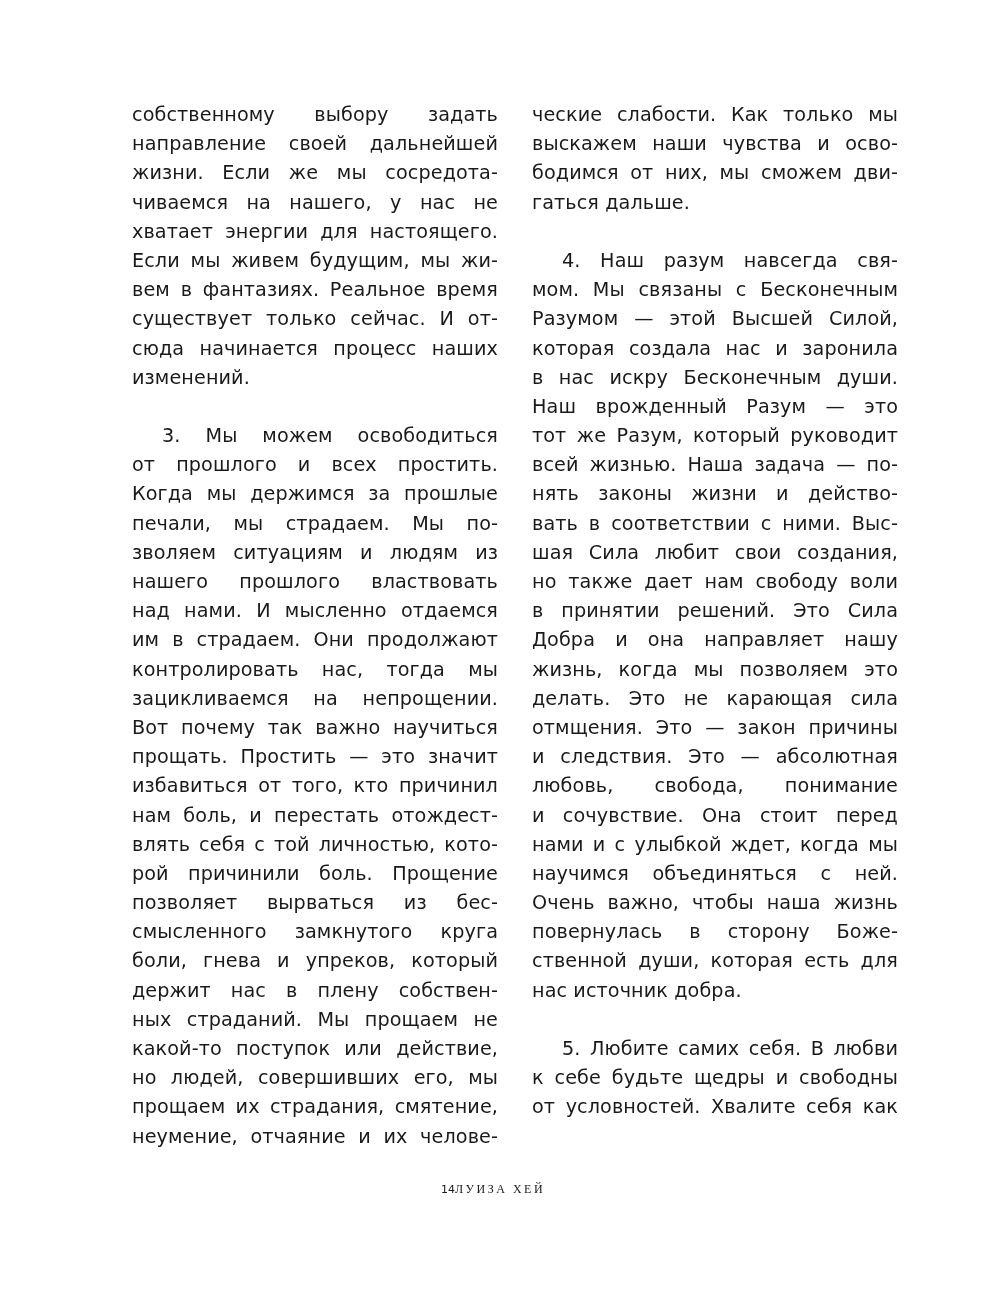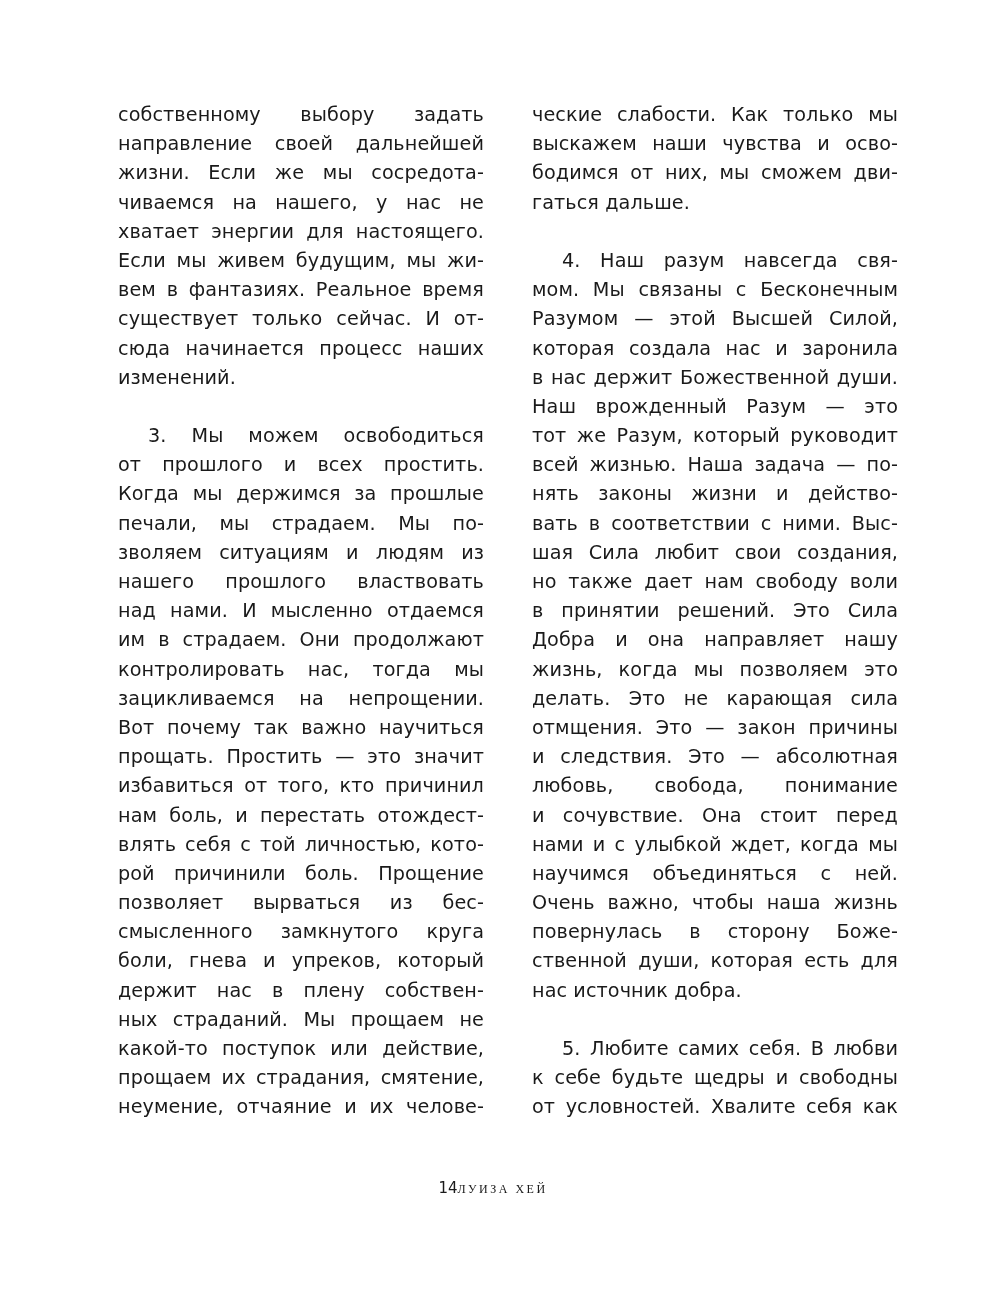--- a/index.html
+++ b/index.html
@@ -4,35 +4,35 @@
 <style>
   html, body { margin: 0; padding: 0; background: #ffffff; }
   body { width: 986px; height: 1299px; position: relative; overflow: hidden; }
   .page { position: absolute; left: 0; top: 0; width: 986px; height: 1299px; background: #fff; }
   .col {
     position: absolute; top: 100px; width: 366px;
     font-family: "DejaVu Sans", sans-serif;
     font-size: 19.2px; line-height: 29.2px; color: #1a1a1a;
     letter-spacing: 0.1px;
   }
-  .col-left { left: 118px; }
+  .col-left { left: 132px; }
   .col-right { left: 532px; }
   .line {
     display: block; height: 29.2px; white-space: nowrap;
     text-align: justify; text-align-last: justify;
   }
   .line.last { text-align-last: left; }
   .line.indent { padding-left: 30px; }
   .gap { display: block; height: 29.2px; }
   .it { }
   .footer {
     position: absolute; top: 1178px; left: 0; width: 986px; text-align: center;
     font-family: "DejaVu Sans", sans-serif; color: #1a1a1a;
   }
-  .pg { font-size: 15px; }
+  .pg { font-size: 11px; }
   .author { font-size: 12px; letter-spacing: 2.5px; font-family: Liberation Serif, serif; }
 </style>
 </head>
 <body>
 
 <div class="page">
 
   <div class="col col-left">
     <div>
       <span class="line">собственному выбору задать</span>
@@ -63,39 +63,40 @@
       <span class="line">избавиться от того, кто причинил</span>
       <span class="line">нам боль, и перестать отождест-</span>
       <span class="line">влять себя с той личностью, кото-</span>
       <span class="line">рой причинили боль. Прощение</span>
       <span class="line">позволяет вырваться из бес-</span>
       <span class="line">смысленного замкнутого круга</span>
       <span class="line">боли, гнева и упреков, который</span>
       <span class="line">держит нас в плену собствен-</span>
       <span class="line">ных страданий. Мы прощаем не</span>
       <span class="line">какой-то поступок или действие,</span>
+      <span class="line">но людей, совершивших его, мы</span>
       <span class="line">прощаем их страдания, смятение,</span>
       <span class="line">неумение, отчаяние и их челове-</span>
     </div>
   </div>
 
   <div class="col col-right">
     <div>
       <span class="line">ческие слабости. Как только мы</span>
       <span class="line">выскажем наши чувства и осво-</span>
       <span class="line">бодимся от них, мы сможем дви-</span>
       <span class="line last">гаться дальше.</span>
     </div>
     <span class="gap"></span>
     <div>
       <span class="line indent"><span>4.</span> <span class="it">Наш разум навсегда свя-</span></span>
       <span class="line"><span class="it">мом.</span><span> Мы связаны с Бесконечным</span></span>
       <span class="line">Разумом — этой Высшей Силой,</span>
       <span class="line">которая создала нас и заронила</span>
-      <span class="line">в нас держит Божественной души.</span>
+      <span class="line">в нас искру Бесконечным души.</span>
       <span class="line">Наш врожденный Разум — это</span>
       <span class="line">тот же Разум, который руководит</span>
       <span class="line">всей жизнью. Наша задача — по-</span>
       <span class="line">нять законы жизни и действо-</span>
       <span class="line">вать в соответствии с ними. Выс-</span>
       <span class="line">шая Сила любит свои создания,</span>
       <span class="line">но также дает нам свободу воли</span>
       <span class="line">в принятии решений. Это Сила</span>
       <span class="line">Добра и она направляет нашу</span>
       <span class="line">жизнь, когда мы позволяем это</span>

